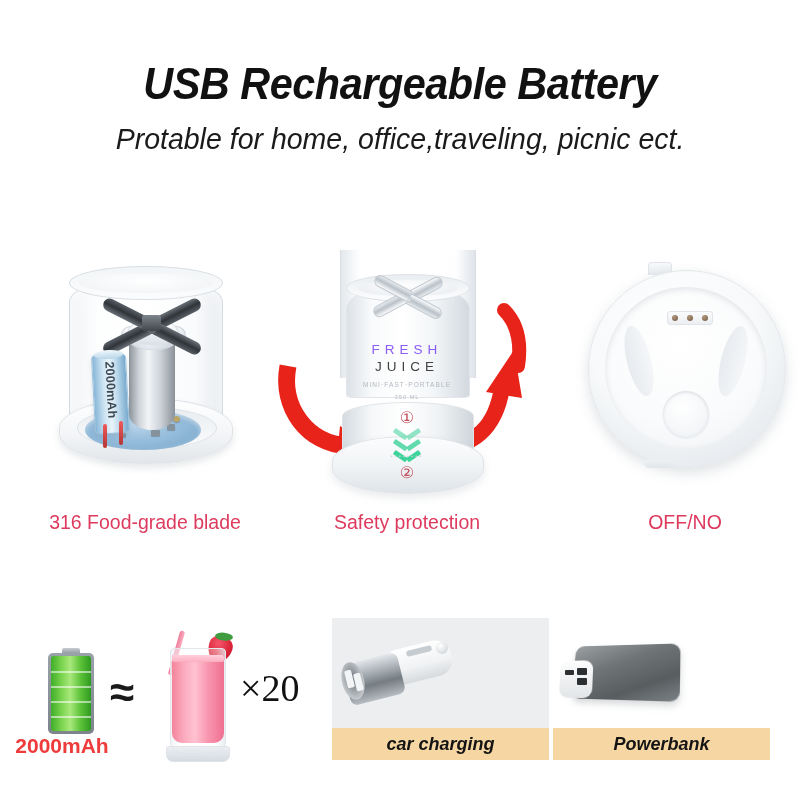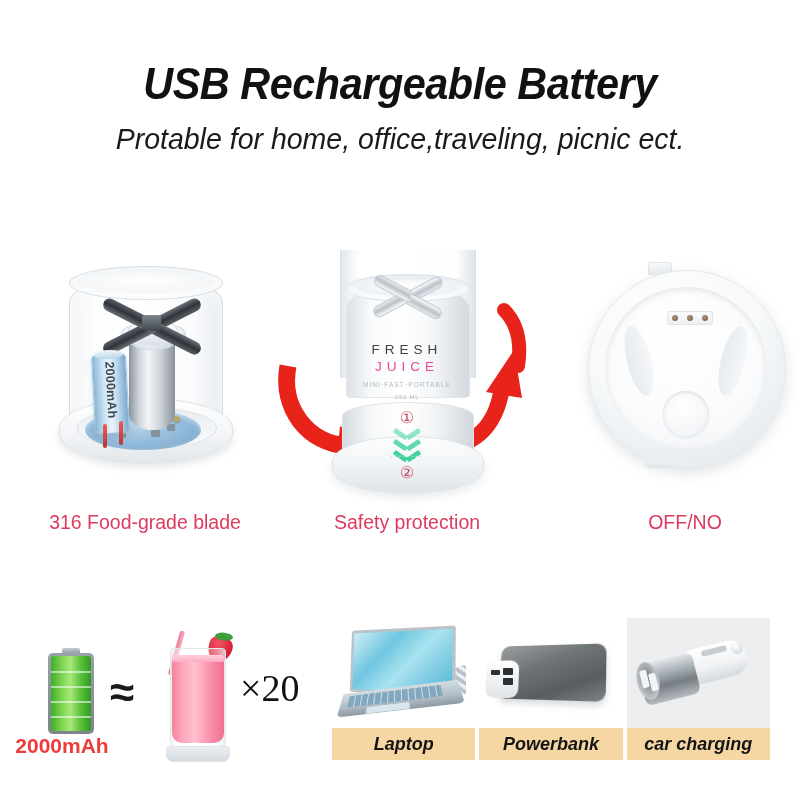--- a/index.html
+++ b/index.html
@@ -290,31 +290,31 @@
   .b2b { transform: rotate(28deg); }
   .b2c { transform: rotate(152deg); }
   .b2d { transform: rotate(208deg); }
   .brand-fresh {
     position: absolute;
     left: 0; top: 92px;
     width: 166px;
     text-align: center;
     font-size: 13.5px;
     letter-spacing: 5px;
-    color: #404040;
+    color: #8b5cf6;
     white-space: nowrap;
   }
   .brand-juice {
     position: absolute;
     left: 0; top: 109px;
     width: 166px;
     text-align: center;
     font-size: 13.5px;
     letter-spacing: 5px;
-    color: #ec4899;
+    color: #404040;
     white-space: nowrap;
   }
   .brand-tag {
     position: absolute;
     left: 0; top: 131px;
     width: 166px;
     text-align: center;
     font-size: 6.5px;
     letter-spacing: 1.1px;
     color: #b0b8bf;
@@ -902,50 +902,39 @@
       <div class="smoothie"></div>
     </div>
     <div class="glass-foot"></div>
   </div>
 
   <div class="times-n">×20</div>
 </div>
 
 <div id="charge-group">
 
-  <div class="charge-card">
-    <div class="charge-pic">
-      <div class="lap-hinge"></div>
-      <div class="lap-screen"></div>
-      <div class="lap-base">
-        <div class="lap-keys"></div>
-        <div class="lap-pad"></div>
-      </div>
-    </div>
-    <div class="charge-label">Laptop</div>
-  </div>
-
-  <div class="charge-card">
-    <div class="charge-pic">
-      <div class="pb-body"></div>
-      <div class="pb-end"></div>
-      <div class="pb-port pb-p1"></div>
-      <div class="pb-port pb-p2"></div>
-      <div class="pb-port pb-p3"></div>
-    </div>
-    <div class="charge-label">Powerbank</div>
-  </div>
 
   <div class="charge-card">
     <div class="charge-pic">
       <div class="cc-bg"></div>
       <div class="cc-tip"></div>
       <div class="cc-groove"></div>
       <div class="cc-pin"></div>
       <div class="cc-barrel"></div>
       <div class="cc-mouth"></div>
       <div class="cc-slot"></div>
       <div class="cc-slot cc-slot2"></div>
     </div>
     <div class="charge-label">car charging</div>
   </div>
 
+  <div class="charge-card">
+    <div class="charge-pic">
+      <div class="pb-body"></div>
+      <div class="pb-end"></div>
+      <div class="pb-port pb-p1"></div>
+      <div class="pb-port pb-p2"></div>
+      <div class="pb-port pb-p3"></div>
+    </div>
+    <div class="charge-label">Powerbank</div>
+  </div>
+
 </div>
 
 </body></html>

